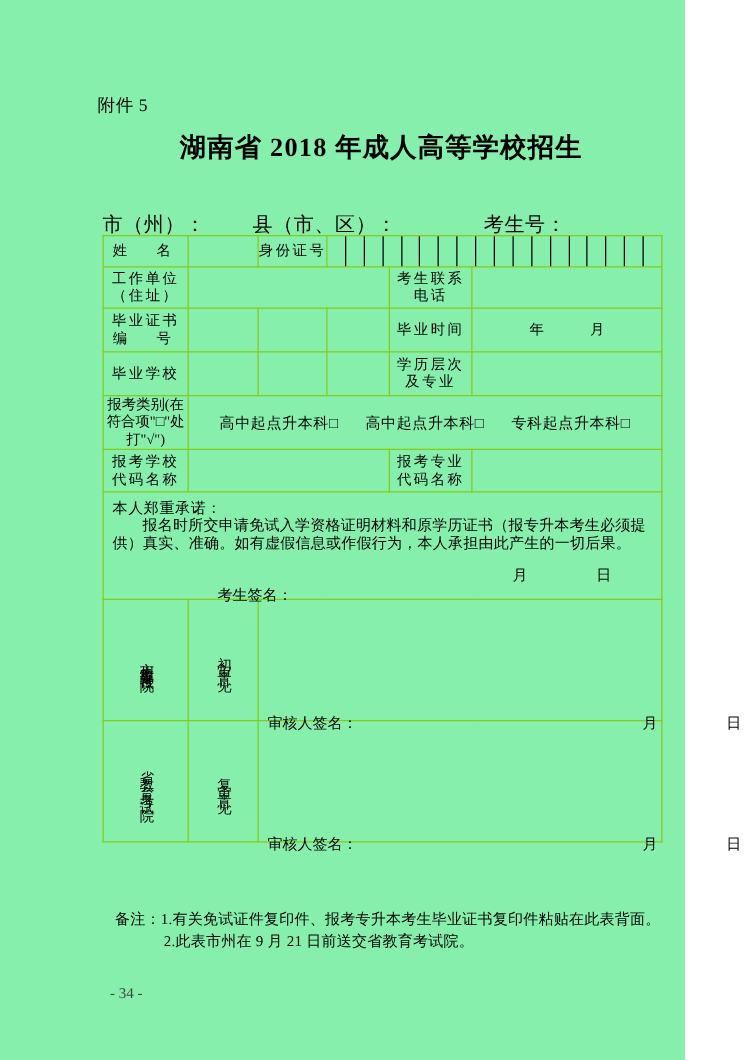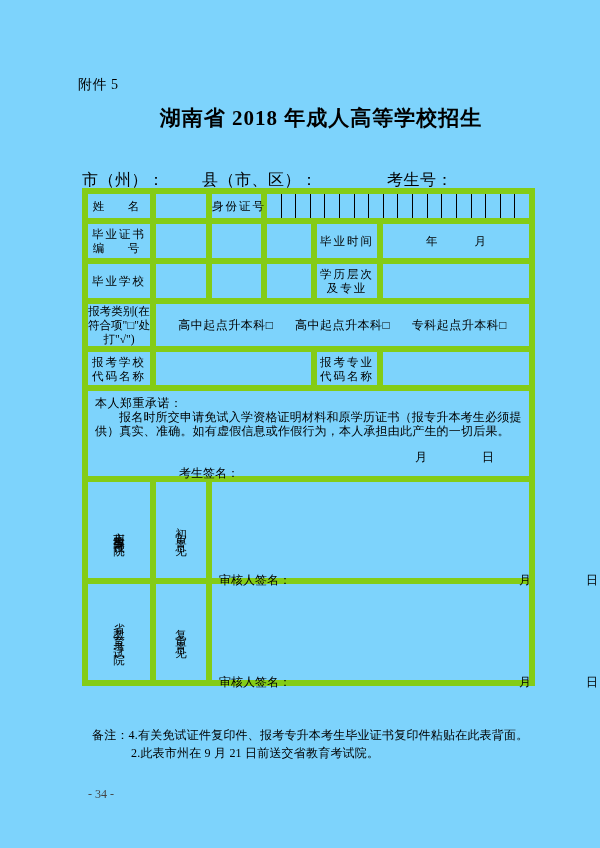--- a/index.html
+++ b/index.html
@@ -11,37 +11,37 @@
     width: 600px;
     height: 848px;
     font-family: "Liberation Serif", "DejaVu Serif", serif;
     color: #000000;
     position: relative;
     overflow: hidden;
   }
   .page {
     position: absolute;
     left: 0; top: 0;
-    width: 600px;
+    width: 548px;
     height: 848px;
-    background: #7dd3fc;
+    background: #86efac;
   }
 
   
   .attachment-label {
     position: absolute;
     left: 78px;
     top: 76px;
     font-size: 14px;
     font-family: "Liberation Serif", "DejaVu Serif", serif;
     letter-spacing: 0.5px;
   }
   .title-block {
     position: absolute;
-    left: 96px;
+    left: 80px;
     top: 103px;
     width: 450px;
     text-align: center;
   }
   .title-line {
     font-size: 21px;
     font-weight: bold;
     letter-spacing: 1px;
     line-height: 31px;
     white-space: nowrap;
@@ -65,21 +65,21 @@
   .form-table {
     position: absolute;
     left: 82px;
     top: 188px;
     width: 447px;
     border-collapse: collapse;
     table-layout: fixed;
     font-size: 11.5px;
   }
   .form-table td {
-    border: 6px solid #84cc16;
+    border: 1px solid #84cc16;
     padding: 0;
     vertical-align: middle;
     text-align: center;
     line-height: 14px;
   }
   .lbl {
     letter-spacing: 2px;
     white-space: nowrap;
     font-size: 11.5px;
   }
@@ -236,20 +236,32 @@
               <div class="id-box"></div>
               <div class="id-box"></div>
               <div class="id-box"></div>
               <div class="id-box"></div>
               <div class="id-box"></div>
               <div class="id-box"></div>
             </div>
       </td>
     </tr>
 
+    <tr>
+      <td class="two-line">
+        <div class="lbl">工作单位</div>
+        <div class="lbl">（住址）</div>
+      </td>
+      <td colspan="3" style="height:32px"></td>
+      <td class="two-line">
+        <div class="lbl">考生联系</div>
+        <div class="lbl">电话</div>
+      </td>
+      <td></td>
+    </tr>
 
 
     <tr>
       <td class="two-line">
         <div class="lbl">毕业证书</div>
         <div class="lbl lbl-sp">编　号</div>
       </td>
       <td style="height:34px"></td>
       <td></td>
       <td></td>
@@ -346,19 +358,19 @@
             <span class="rs-mm">月</span>
             <span class="rs-dd">日</span>
           </div>
         </div>
       </td>
     </tr>
   </tbody>
     </table>
 
   <div class="notes">
-    <div class="note-1">备注：4.有关免试证件复印件、报考专升本考生毕业证书复印件粘贴在此表背面。</div>
+    <div class="note-1">备注：1.有关免试证件复印件、报考专升本考生毕业证书复印件粘贴在此表背面。</div>
     <div class="note-2">2.此表市州在 9 月 21 日前送交省教育考试院。</div>
   </div>
 
   <div class="page-number">- 34 -</div>
 
 </div>
 
 </body></html>

